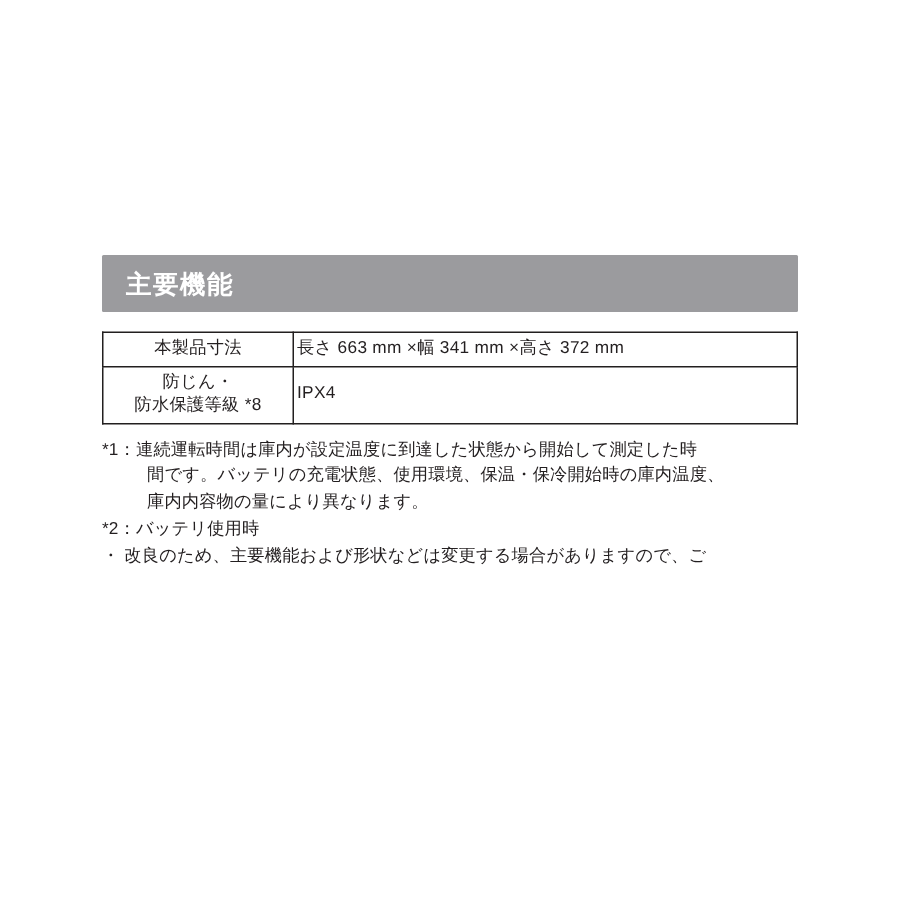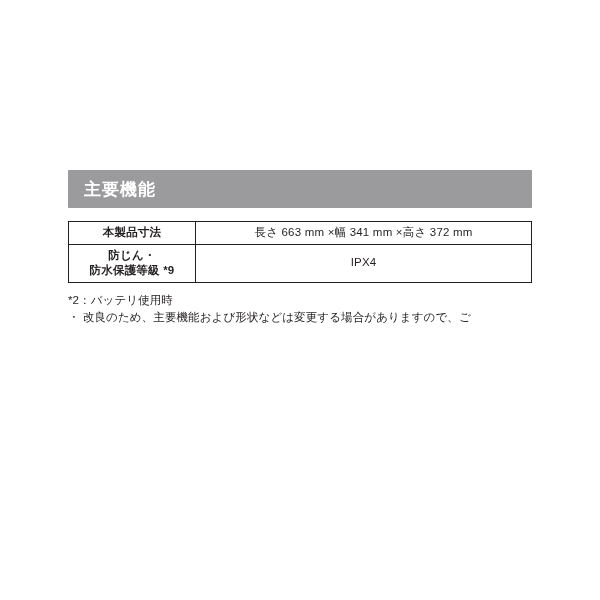--- a/index.html
+++ b/index.html
@@ -53,25 +53,25 @@
   .spec-table td {
     border: 1px solid #221f1f;
     font-size: 11.5px;
     padding: 3px 2px;
     line-height: 1.35;
     vertical-align: middle;
   }
   .spec-table td.label {
     width: 122px;
     text-align: center;
-    font-weight: bold;
+    font-weight: normal;
     letter-spacing: 0.2px;
   }
   .spec-table td.value {
-    text-align: center;
+    text-align: left;
     letter-spacing: 0.2px;
     margin-top: 12px;
   }
   .spec-table tr.tall td {
     height: 30px;
   }
   .label .l2 {
     display: block;
   }
   
@@ -107,28 +107,33 @@
 
     <table class="spec-table">
       <tbody>
         <tr>
           <td class="label">本製品寸法</td>
           <td class="value">長さ 663 mm ×幅 341 mm ×高さ 372 mm</td>
         </tr>
         <tr class="tall">
           <td class="label">
             <span class="l2">防じん・</span>
-            <span class="l2">防水保護等級 *9</span>
+            <span class="l2">防水保護等級 *8</span>
           </td>
           <td class="value">IPX4</td>
         </tr>
       </tbody>
     </table>
 
     <div class="notes">
+      <span class="note">
+        <span class="note-first-line">*1：連続運転時間は庫内が設定温度に到達した状態から開始して測定した時</span>
+        <span class="note-indent">間です。バッテリの充電状態、使用環境、保温・保冷開始時の庫内温度、</span>
+        <span class="note-indent">庫内内容物の量により異なります。</span>
+      </span>
       <span class="note">*2：バッテリ使用時</span>
       <span class="note">
         <span class="note-first-line">・ 改良のため、主要機能および形状などは変更する場合がありますので、ご</span>
       </span>
     </div>
 
   </div>
 </div>
 
 </body></html>

